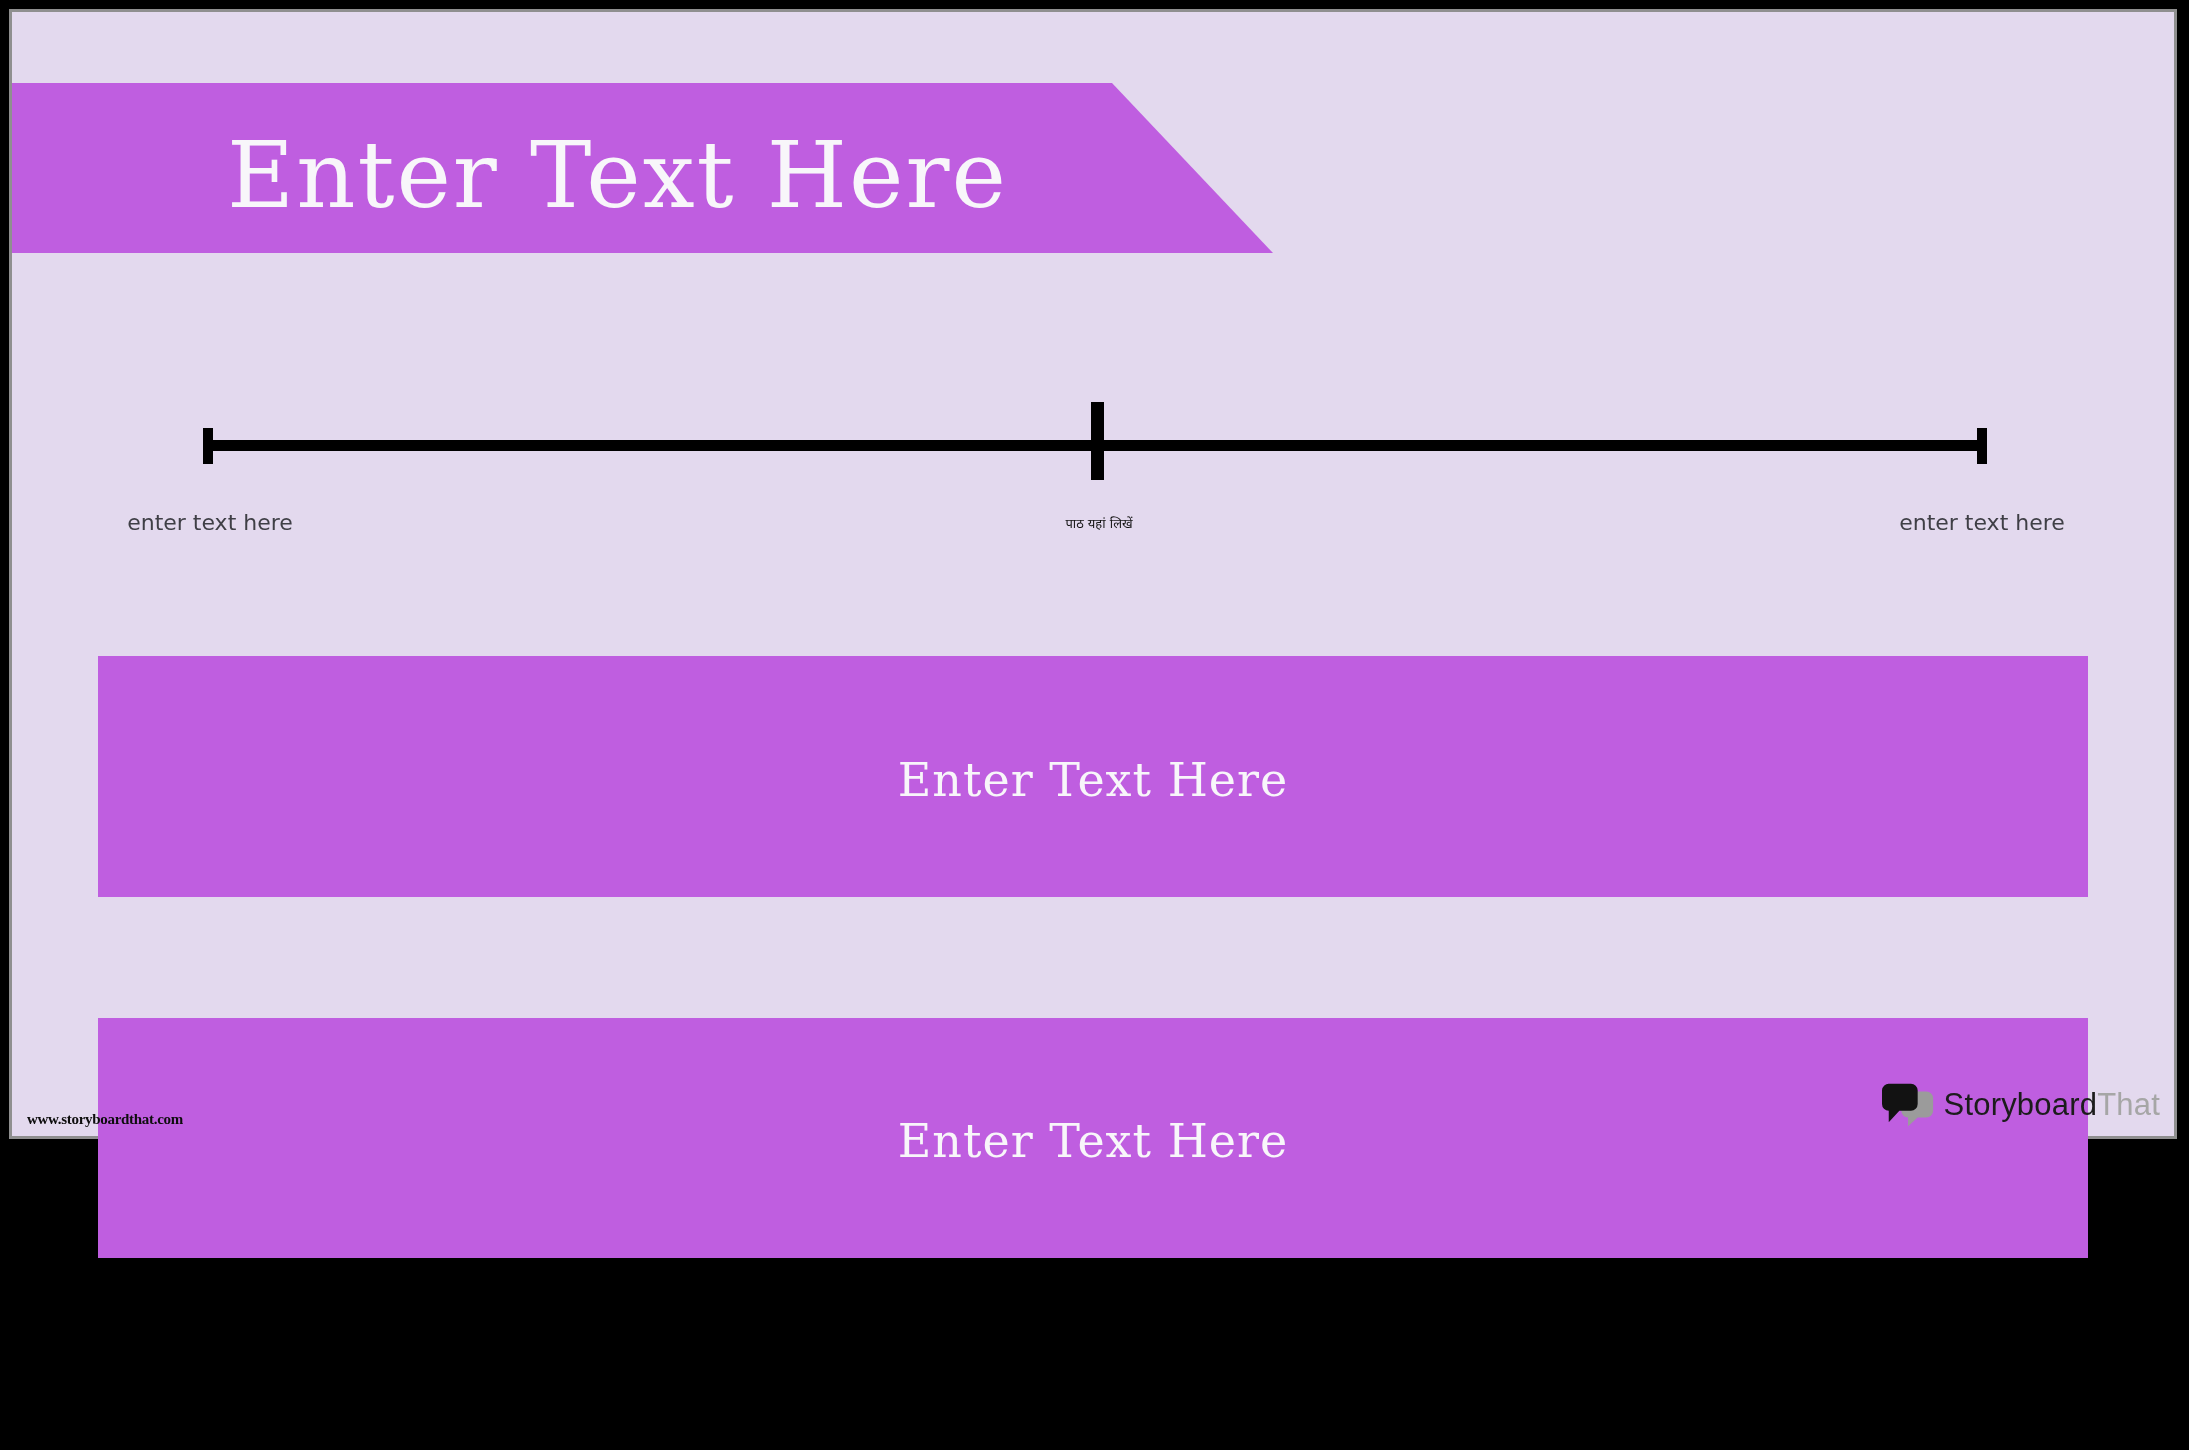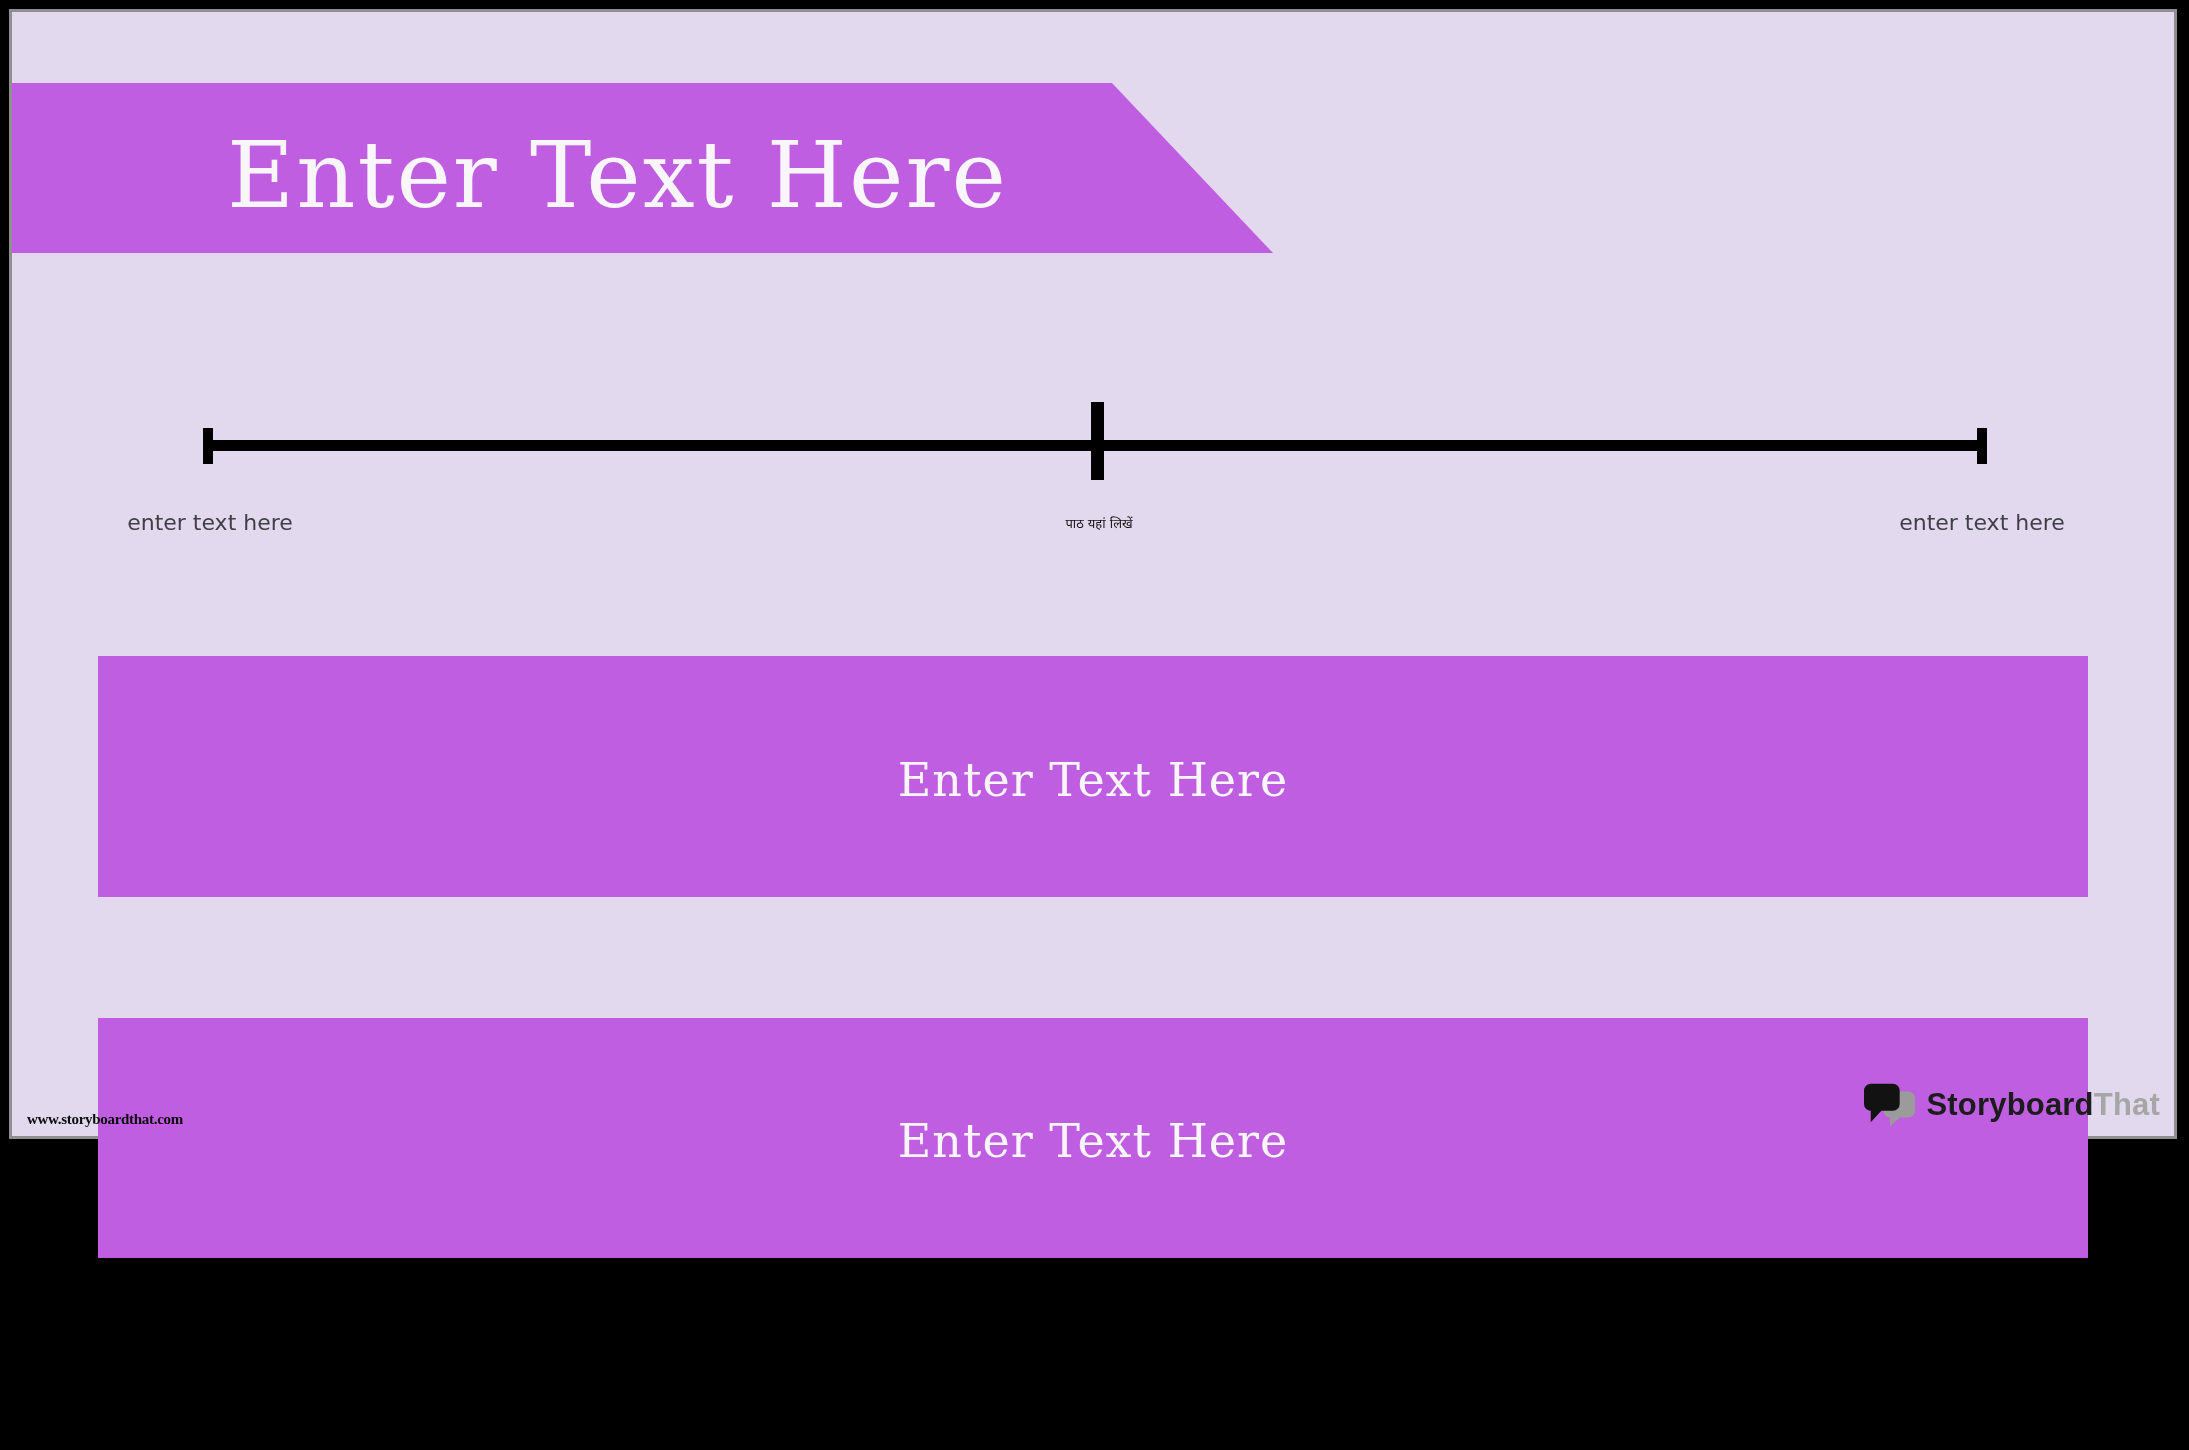--- a/index.html
+++ b/index.html
@@ -107,21 +107,21 @@
     position: absolute;
     right: 14px;
     bottom: 8px;
     display: flex;
     align-items: center;
     gap: 8px;
   }
   .logo-icon { width: 54px; height: 46px; }
   .logo-text {
     font-family: "Liberation Sans", sans-serif;
-    font-weight: 700;
+    font-weight: 400;
     font-size: 31px;
     letter-spacing: 0.2px;
     white-space: nowrap;
   }
   .logo-black { color: #1c1c1c; }
   .logo-gray  { color: #a6a6a6; }
 </style>
 </head>
 <body>
 

